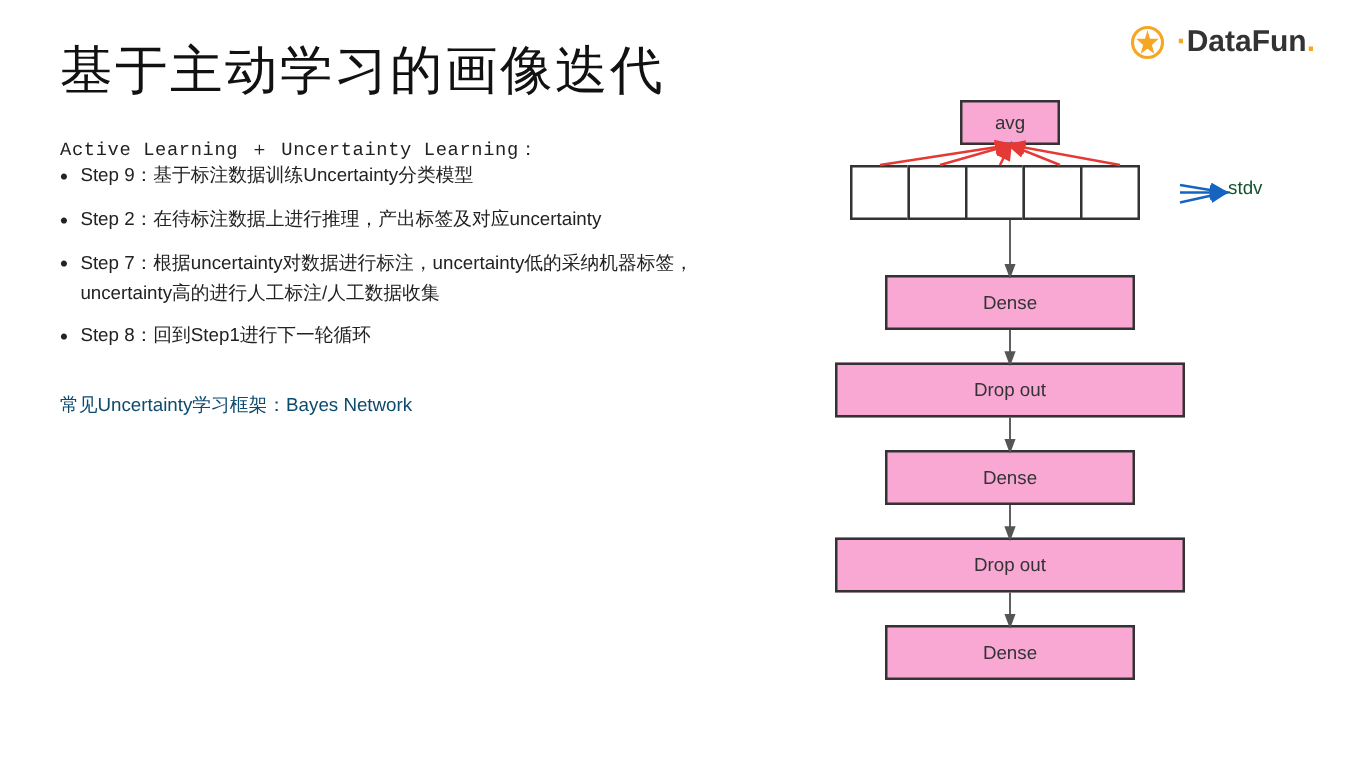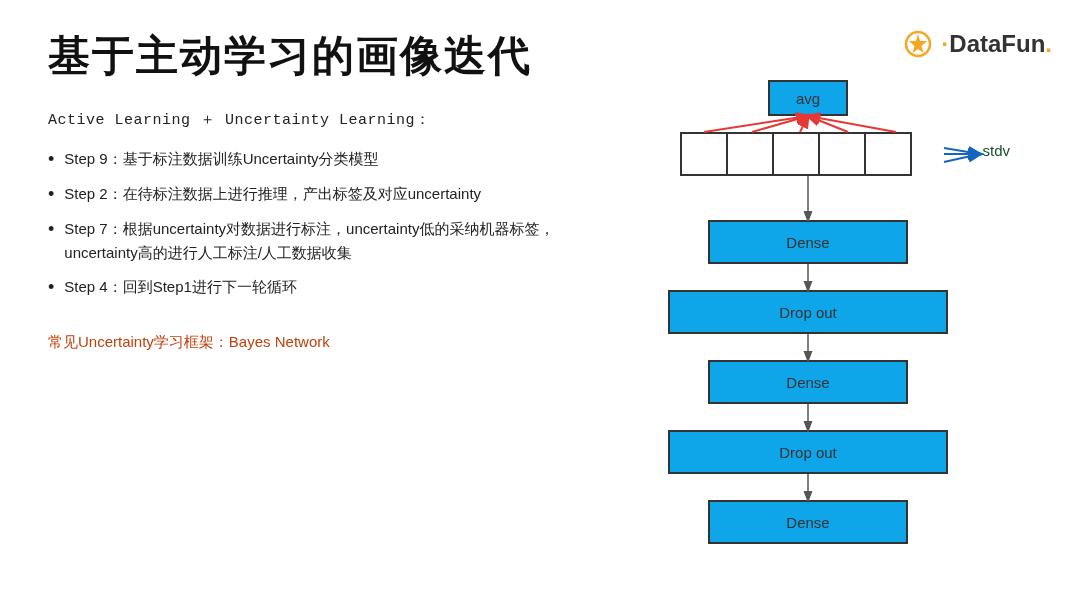--- a/index.html
+++ b/index.html
@@ -13,46 +13,46 @@
     }
 
     
     .title-area {
       position: absolute;
       top: 28px;
       left: 48px;
     }
     .main-title {
       font-size: 42px;
-      font-weight: bold;
+      font-weight: normal;
       color: #111111;
       letter-spacing: 2px;
     }
 
     
     .logo-area {
       position: absolute;
-      top: 28px;
+      top: 18px;
       right: 28px;
       display: flex;
       align-items: center;
     }
 
     
     .left-content {
       position: absolute;
       top: 110px;
       left: 48px;
       width: 520px;
     }
     .subtitle {
       font-size: 15px;
       color: #222;
       font-family: 'Courier New', Courier, monospace;
-      margin-bottom: 18px;
+      margin-bottom: 0;
       letter-spacing: 0.5px;
     }
     .bullet-list {
       list-style: none;
       padding: 0;
     }
     .bullet-list li {
       font-size: 15px;
       color: #222;
       margin-bottom: 10px;
@@ -64,21 +64,21 @@
       margin-right: 10px;
       font-size: 18px;
       line-height: 1.4;
       flex-shrink: 0;
     }
     .bullet-list li .text {
       flex: 1;
     }
     .footer-text {
       font-size: 15px;
-      color: #c2410c;
+      color: #0c4a6e;
       margin-top: 32px;
     }
 
     
     .diagram-area {
       position: absolute;
       top: 72px;
       right: 60px;
       width: 400px;
       height: 510px;
@@ -93,21 +93,21 @@
 
     
     .box {
       position: absolute;
       border: 2px solid #333;
       display: flex;
       align-items: center;
       justify-content: center;
       font-size: 15px;
       color: #333;
-      background: #0ea5e9;
+      background: #f9a8d4;
     }
 
     
     .box-avg {
       width: 80px;
       height: 36px;
       top: 8px;
       left: 148px;
     }
 
@@ -214,21 +214,21 @@
     <li>
       <span class="bullet">•</span>
       <span class="text">Step 2：在待标注数据上进行推理，产出标签及对应uncertainty</span>
     </li>
     <li>
       <span class="bullet">•</span>
       <span class="text">Step 7：根据uncertainty对数据进行标注，uncertainty低的采纳机器标签，uncertainty高的进行人工标注/人工数据收集</span>
     </li>
     <li>
       <span class="bullet">•</span>
-      <span class="text">Step 4：回到Step1进行下一轮循环</span>
+      <span class="text">Step 8：回到Step1进行下一轮循环</span>
     </li>
   </ul>
   <p class="footer-text">常见Uncertainty学习框架：Bayes Network</p>
 </div>
 
 <div class="diagram-area">
   <div class="nn-diagram">
 
     <div class="box box-avg">
       <span>avg</span>

